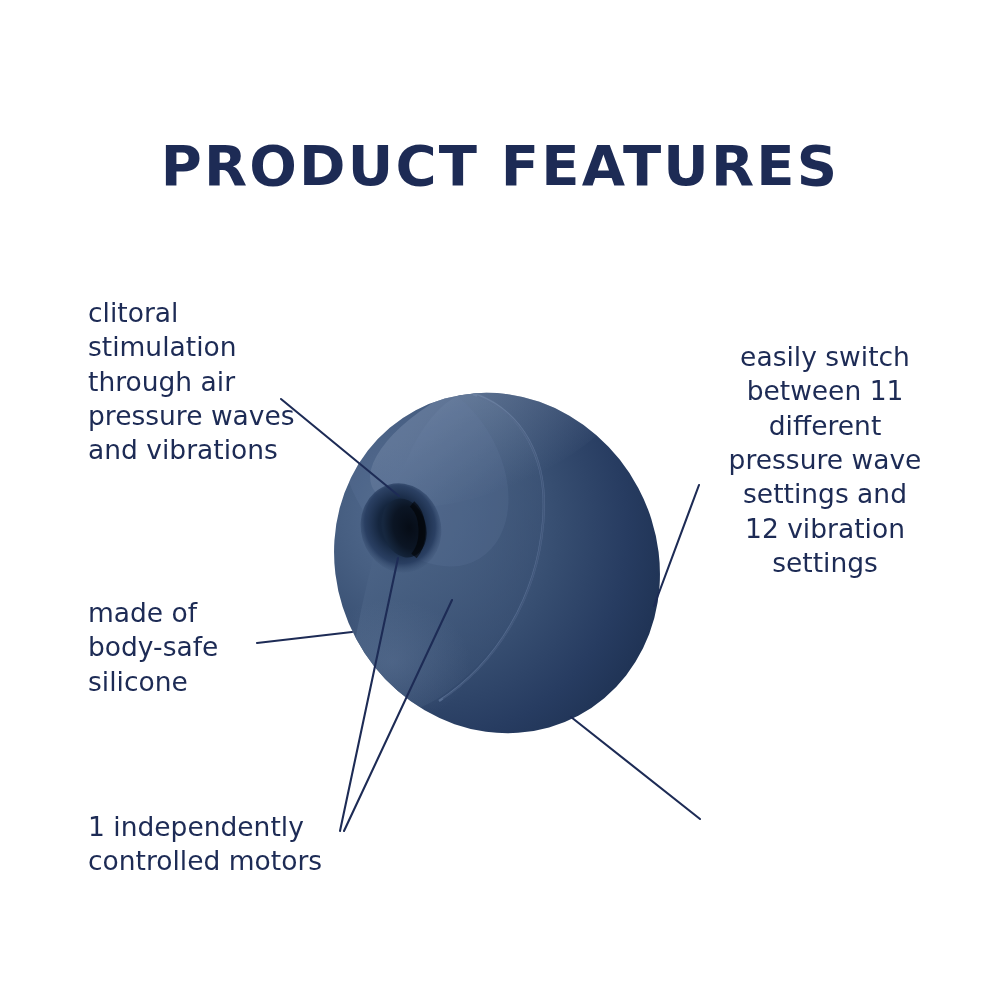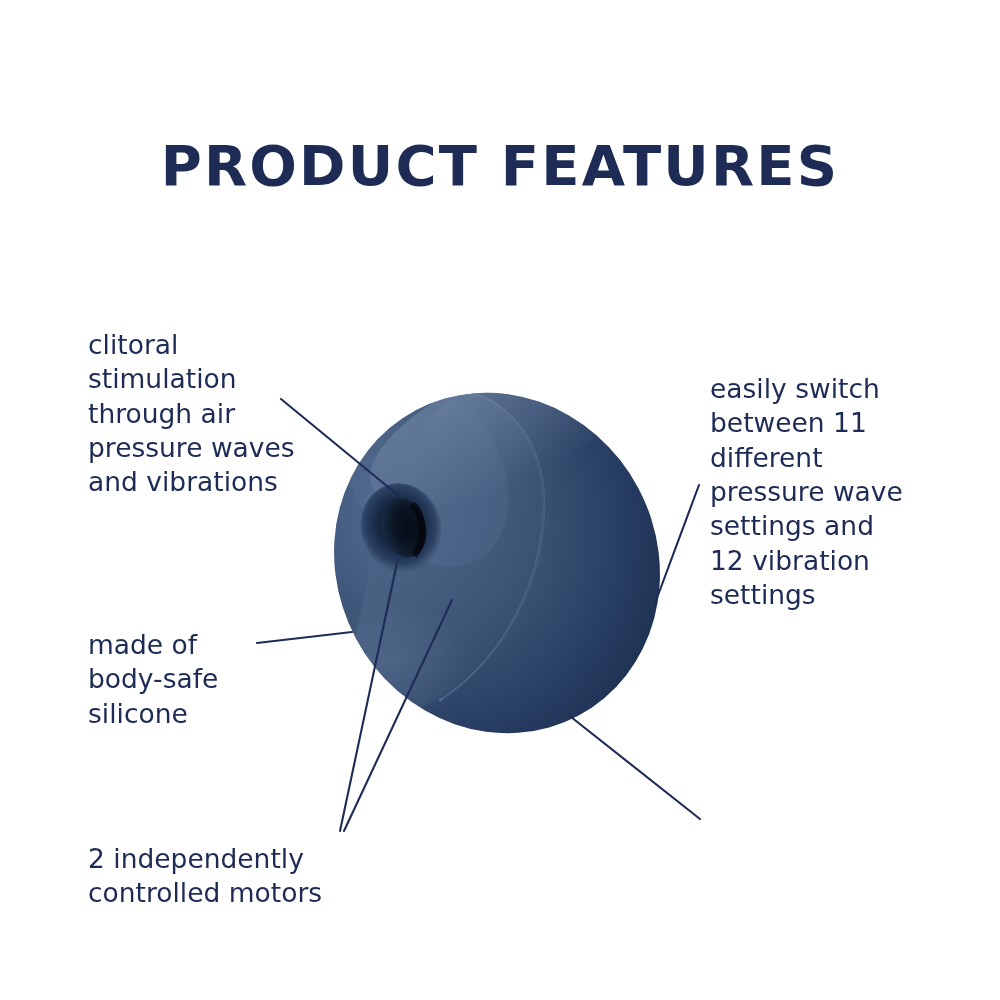--- a/index.html
+++ b/index.html
@@ -35,24 +35,23 @@
 
   
   .callout {
     position: absolute;
     color: #1d2b55;
     font-family: "DejaVu Sans", "Liberation Sans", sans-serif;
     font-size: 26.5px;
     font-weight: 500;
     line-height: 1.295;
     white-space: pre-line;
-    margin-top: 32px;
   }
   .callout.left  { text-align: left; }
-  .callout.right { text-align: left; }
+  .callout.right { text-align: center; }
 
   #callout-clitoral-stimulation { left: 88px;  top: 296px; width: 250px; }
   #callout-body-safe-silicone   { left: 88px;  top: 596px; width: 230px; }
   #callout-two-motors           { left: 88px;  top: 810px; width: 290px; }
   #callout-pressure-settings    { left: 710px; top: 340px; width: 230px; }
   #callout-magnetic-charging    { left: 710px; top: 772px; width: 220px; }
 
   
   #artwork {
     position: absolute;
@@ -167,21 +166,21 @@
   <div class="callout left" id="callout-clitoral-stimulation">clitoral
 stimulation
 through air
 pressure waves
 and vibrations</div>
 
   <div class="callout left" id="callout-body-safe-silicone">made of
 body-safe
 silicone</div>
 
-  <div class="callout left" id="callout-two-motors">2 independently
+  <div class="callout left" id="callout-two-motors">1 independently
 controlled motors</div>
 
   <div class="callout right" id="callout-pressure-settings">easily switch
 between 11
 different
 pressure wave
 settings and
 12 vibration
 settings</div>
 

